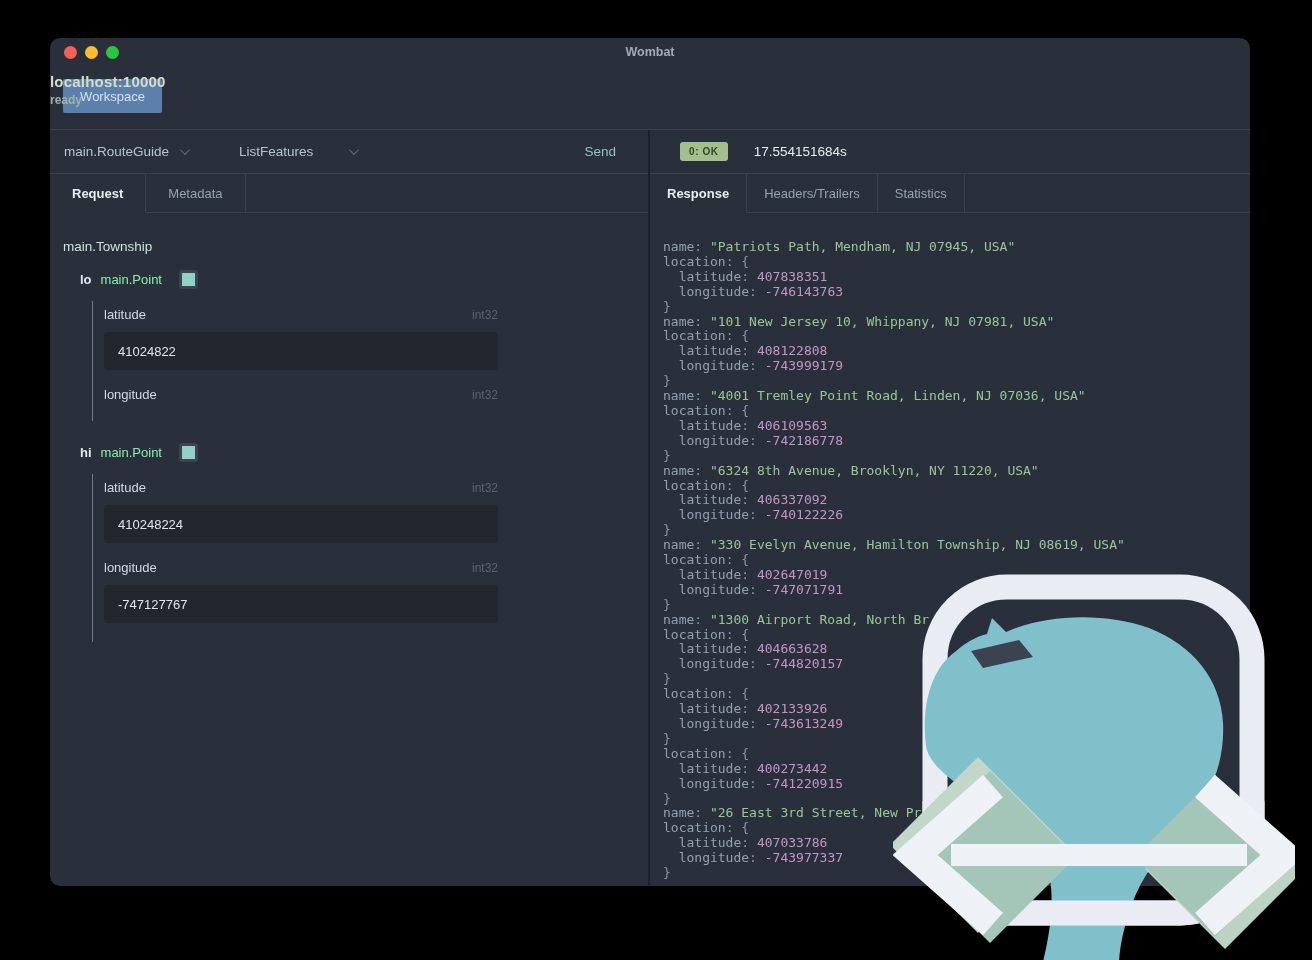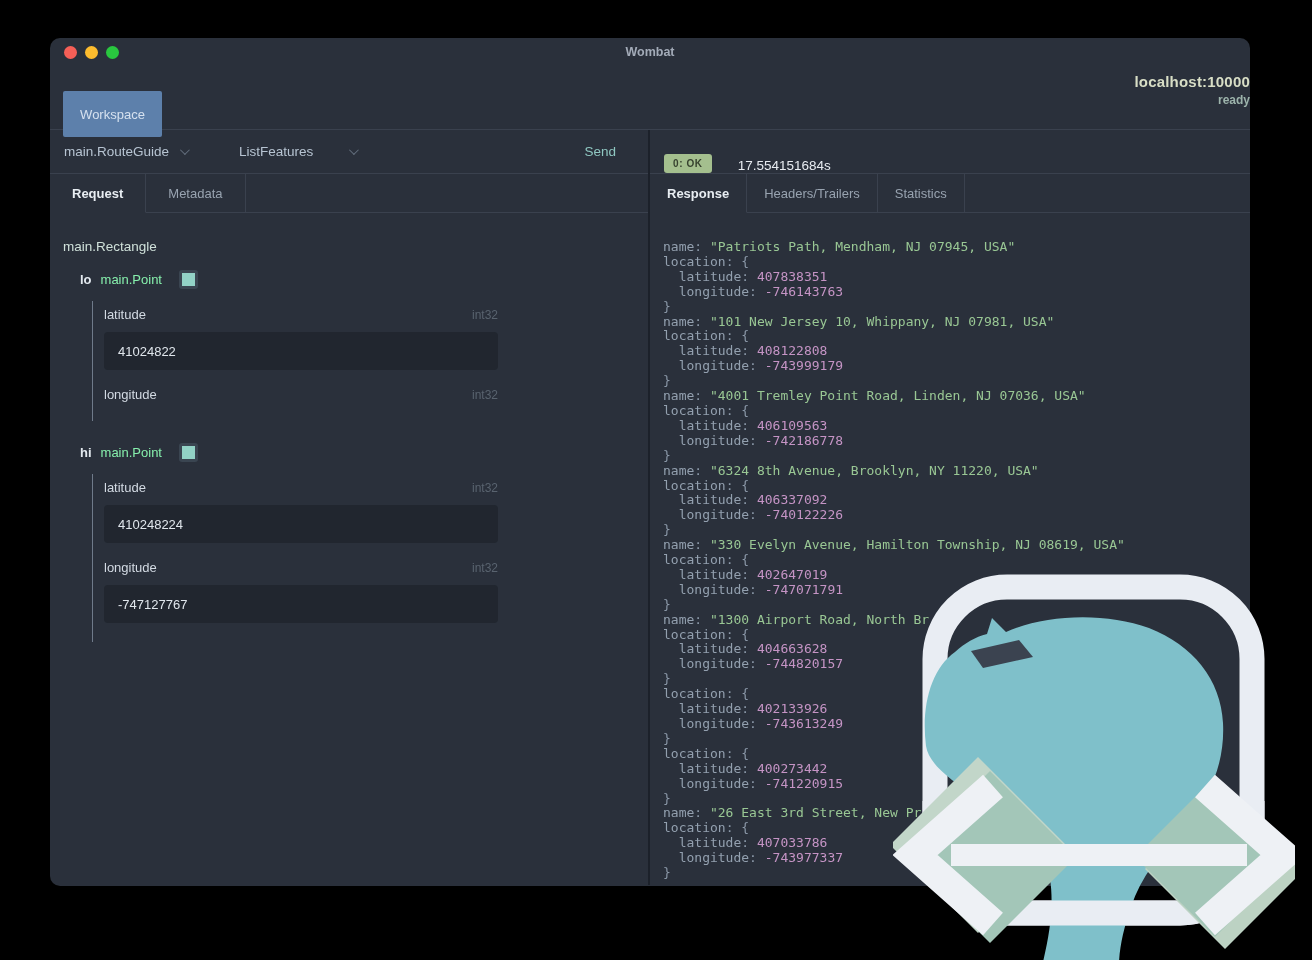--- a/index.html
+++ b/index.html
@@ -25,43 +25,43 @@
   .titlebar{position:relative;height:30px;}
   .traffic{position:absolute;left:14px;top:8px;display:flex;gap:8px;}
   .light{width:13px;height:13px;border-radius:50%;}
   .light.red{background:#f55f57;}
   .light.yellow{background:#fdbc2e;}
   .light.green{background:#29c73f;}
   .win-title{position:absolute;left:0;right:0;top:7px;text-align:center;
     font-size:12.5px;font-weight:700;color:#a3abb8;}
   
   .header{position:relative;height:61px;}
-  .workspace-btn{position:absolute;left:13px;top:11px;width:99px;height:46px;
+  .workspace-btn{position:absolute;left:13px;top:11px;width:99px;height:34px;
     background:#5d80ab;border:none;border-radius:2px;color:#d6e1ef;font-size:13px;
-    font-family:inherit;cursor:pointer;margin-top:12px;}
-  .server{position:absolute;left:0;right:0;top:5px;text-align:right;}
+    font-family:inherit;cursor:pointer;}
+  .server{position:absolute;left:0;right:0;top:5px;text-align:left;}
   .server-addr{font-size:15px;font-weight:700;color:#d8dec6;letter-spacing:.2px;}
   .server-status{font-size:12px;font-weight:700;color:#9cb3ab;margin-top:3px;}
   
   .main{display:flex;border-top:1px solid var(--border);height:756px;}
   .panel{overflow:hidden;}
   .panel.left{width:598px;}
   .v-divider{width:2px;background:var(--divider);}
   .panel.right{flex:1;display:flex;flex-direction:column;}
   
   .toolbar{height:44px;display:flex;align-items:center;padding:0 32px 0 14px;
     border-bottom:1px solid var(--border);}
   .select-label{font-size:13.5px;color:#b7c4d2;cursor:pointer;}
   .chevron{width:7px;height:7px;border-right:1.6px solid #626d7c;border-bottom:1.6px solid #626d7c;
     transform:rotate(45deg) translateY(-2px);display:inline-block;margin-left:11px;cursor:pointer;}
   .method-group{margin-left:52px;display:flex;align-items:center;}
   .method-group .chevron{margin-left:36px;}
   .send-btn{margin-left:auto;background:none;border:none;color:#8fc7c1;font-size:13.5px;
     font-family:inherit;cursor:pointer;}
-  .statusbar{height:44px;display:flex;align-items:flex-end;padding:0 14px;
+  .statusbar{height:44px;display:flex;align-items:center;padding:0 30px;
     border-bottom:1px solid var(--border);}
   .status-badge{background:#a4bf8e;color:#37422f;font-size:10px;font-weight:700;
     letter-spacing:.6px;padding:4px 9px;border-radius:3px;}
   .duration{margin-left:26px;color:#e8ecf1;font-size:13.5px;}
   
   .tabs{display:flex;height:39px;}
   .tab{display:flex;align-items:center;justify-content:center;font-size:13px;
     color:var(--txt-dim);border-right:1px solid var(--border);border-bottom:1px solid var(--border);
     cursor:pointer;}
   .tabs.lt .tab{padding:0 22px;}
@@ -127,21 +127,21 @@
           <span class="chevron"></span>
         </span>
         <button class="send-btn">Send</button>
       </div>
       <div class="tabs lt">
         <div class="tab active">Request</div>
         <div class="tab">Metadata</div>
         <div class="tab-filler"></div>
       </div>
       <div class="req-content">
-        <div class="msg-title">main.Rectangle</div>
+        <div class="msg-title">main.Township</div>
         <div id="groups">
             <div class="group">
               <div class="group-header">
                 <span class="group-name">lo</span>
                 <span class="group-type">main.Point</span>
                 <span class="checkbox">
                   <span class="checkbox-fill"></span>
                 </span>
               </div>
               <div class="group-body">

